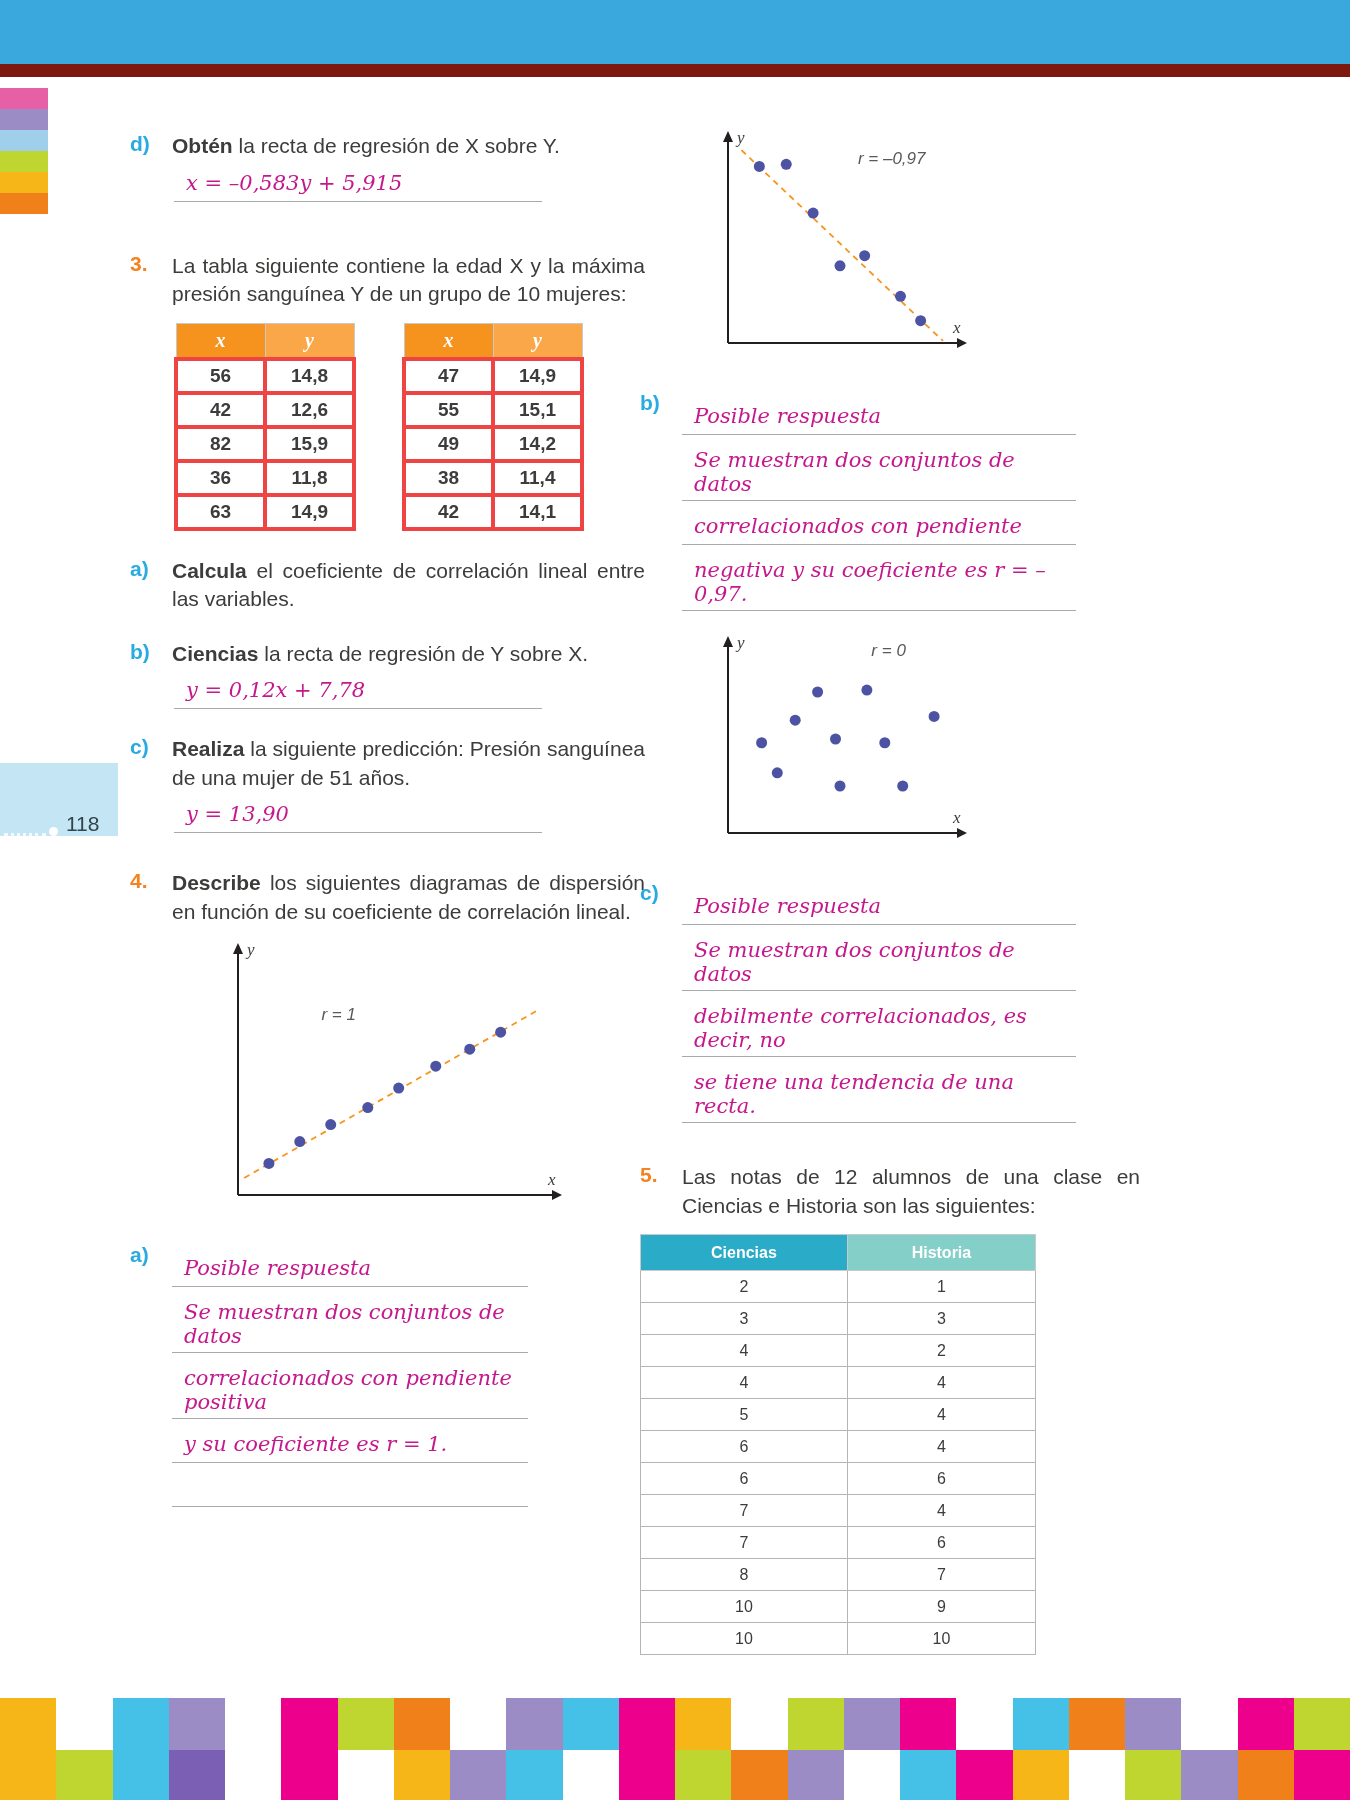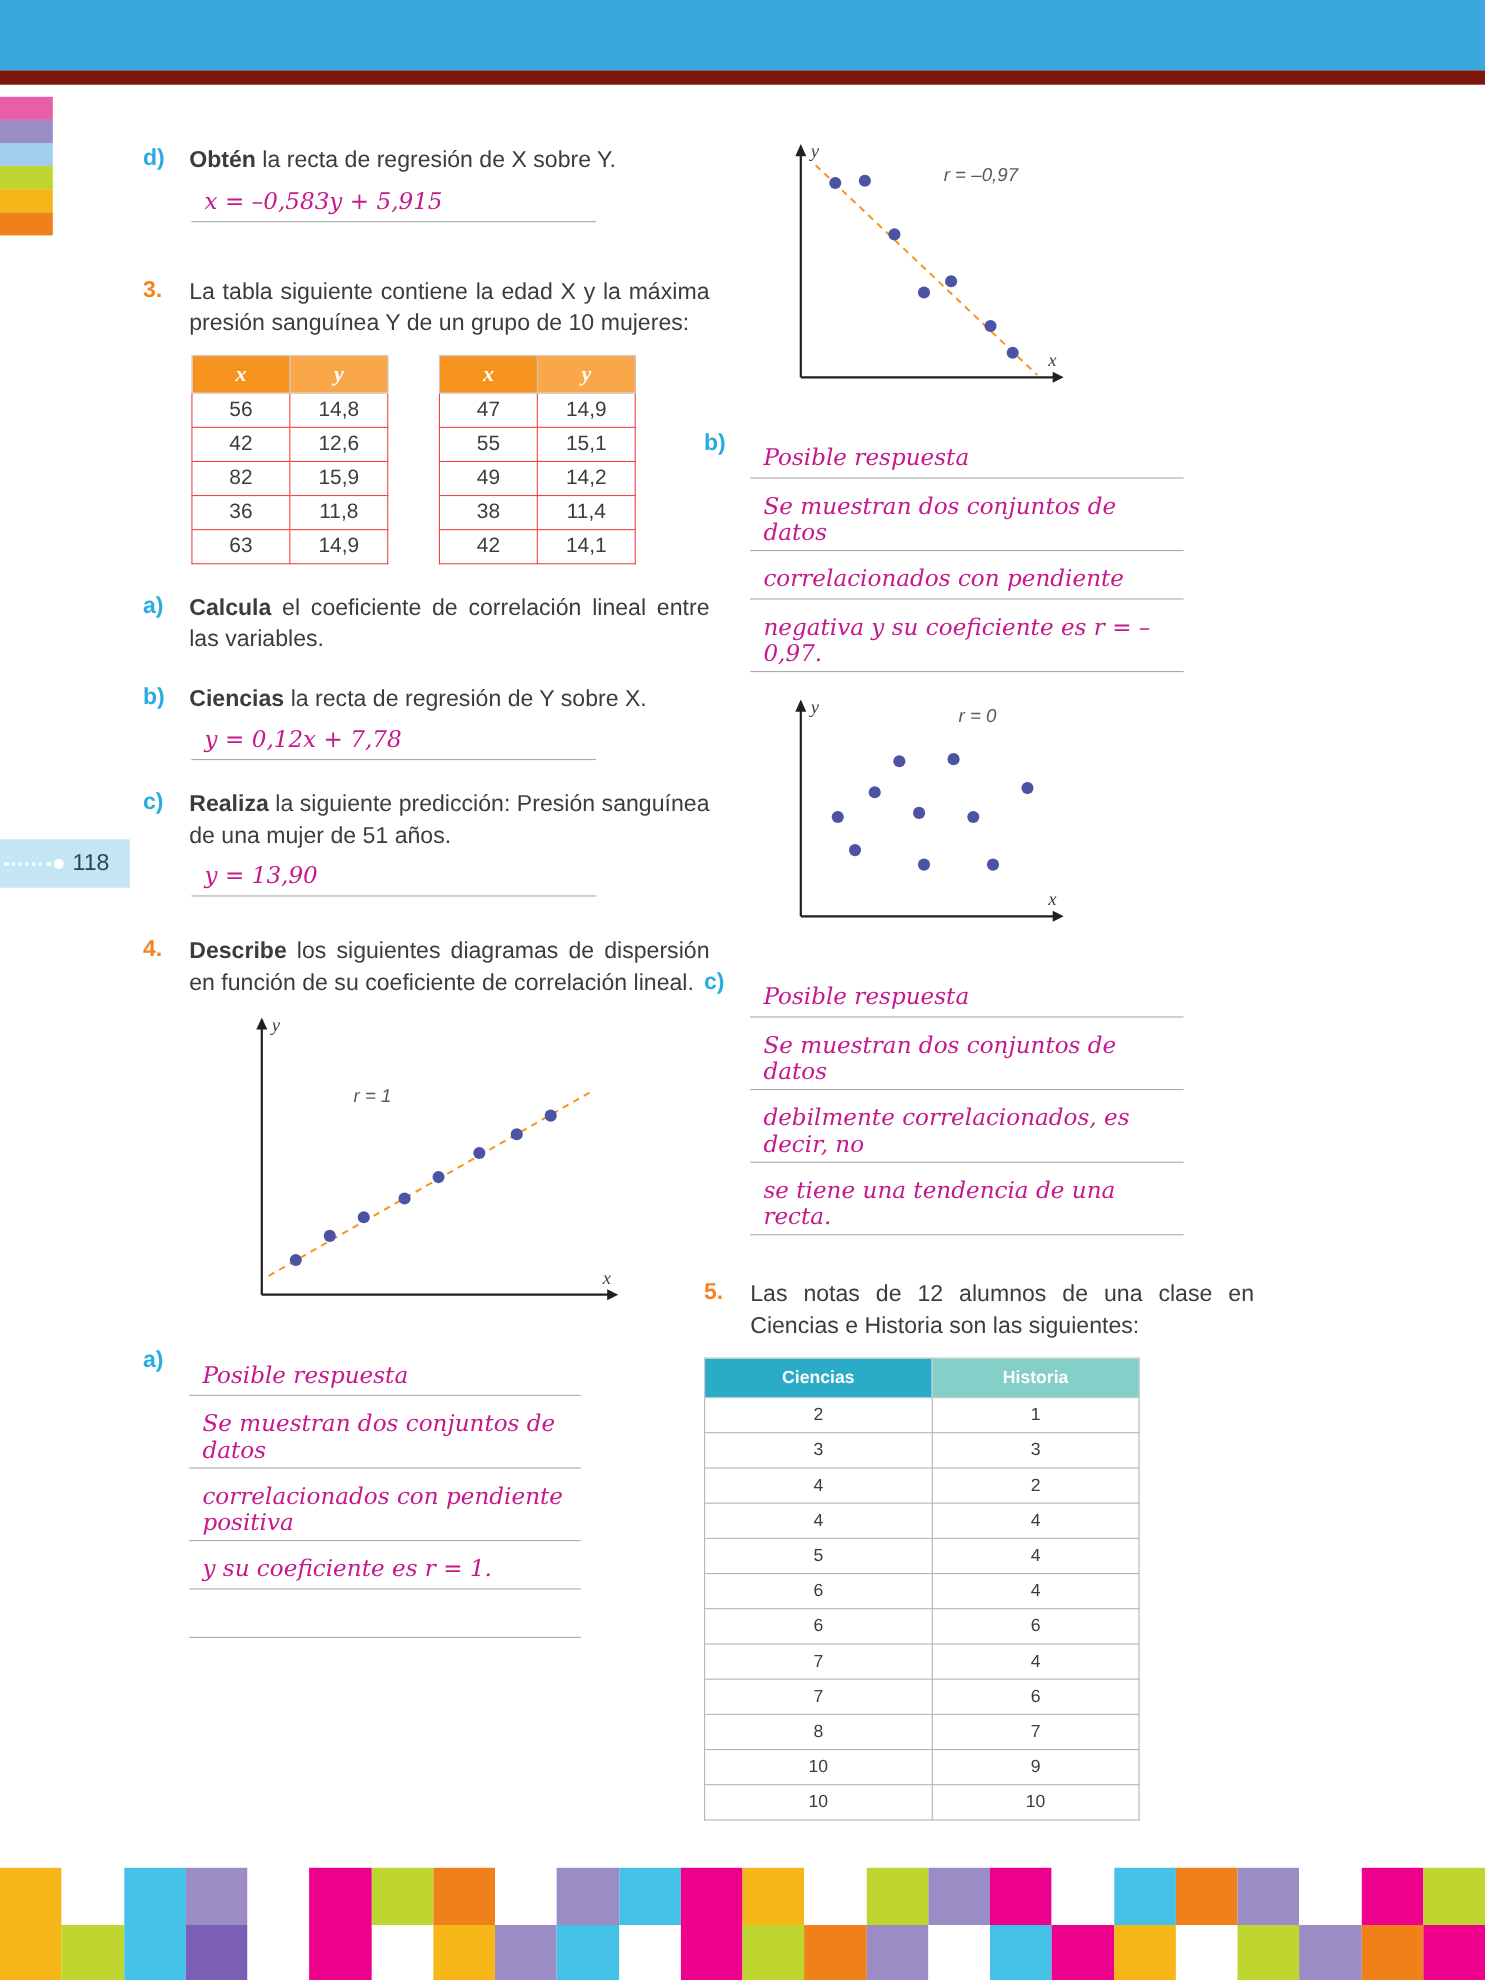--- a/index.html
+++ b/index.html
@@ -7,22 +7,22 @@
     width:1350px; height:1800px; position:relative; overflow:hidden;
     background:#ffffff; color:#3c3c3b;
     font-family:"Liberation Sans", sans-serif;
   }
   
   .topbar  { position:absolute; top:0; left:0; right:0; height:64px; }
   .maroon  { position:absolute; top:64px; left:0; right:0; height:13px; }
   .tabs    { position:absolute; top:88px; left:0; width:48px; }
   .tab-swatch { width:48px; height:21px; }
   .pagenum-badge {
-    position:absolute; left:0; top:763px; width:118px; height:44px;
-    display:flex; align-items:center;
+    position:absolute; left:0; top:763px; width:118px; height:73px;
+    display:flex; align-items:flex-end;
   }
   .leader { width:42px; border-top:3px dotted #ffffff; margin-left:4px; opacity:.8; }
   .pn-dot { width:9px; height:9px; border-radius:50%; background:#ffffff; margin:0 8px 0 3px; }
   .pn { font-size:21px; color:#33434c; }
   
   .col { position:absolute; }
   .col-left  { left:130px; top:128px; width:515px; }
   .col-right { left:640px; top:118px; width:500px; }
   
   .item { display:flex; }
@@ -46,21 +46,21 @@
   .answers .answer-line { margin-top:13px; }
   .col-left  .answers .lines { max-width:356px; }
   .col-right .answers .lines { max-width:394px; }
   
   .tables-row { display:flex; gap:46px; margin:14px 0 0 44px; }
   .mini-table { border-collapse:collapse; font-size:19px; }
   .mini-table th {
     width:86px; height:31px; color:#fff; font-weight:bold; font-style:italic;
     font-family:"Liberation Serif", serif; font-size:20px; border:1px solid #c9c9c9;
   }
-  .mini-table td { border:1px solid #ef4444; height:30px; text-align:center; padding:0 18px; }
+  .mini-table td { border:4px solid #ef4444; height:30px; text-align:center; padding:0 18px;font-weight:bold; }
   .big-table { border-collapse:collapse; font-size:16px; width:396px; margin-top:14px; }
   .big-table th { height:33px; color:#fff; font-weight:bold; border:1px solid #c9c9c9; }
   .big-table td { border:1px solid #b5b5b5; height:29px; text-align:center; }
   
   .chart { position:relative; }
   .chart-neg  { width:270px; height:245px; margin:10px 0 0 58px; }
   .chart-zero { width:270px; height:230px; margin:22px 0 0 58px; }
   .chart-pos  { width:355px; height:285px; margin:14px 0 0 78px; }
   
   .footer { position:absolute; left:0; bottom:0; right:0; height:102px; display:flex; }

